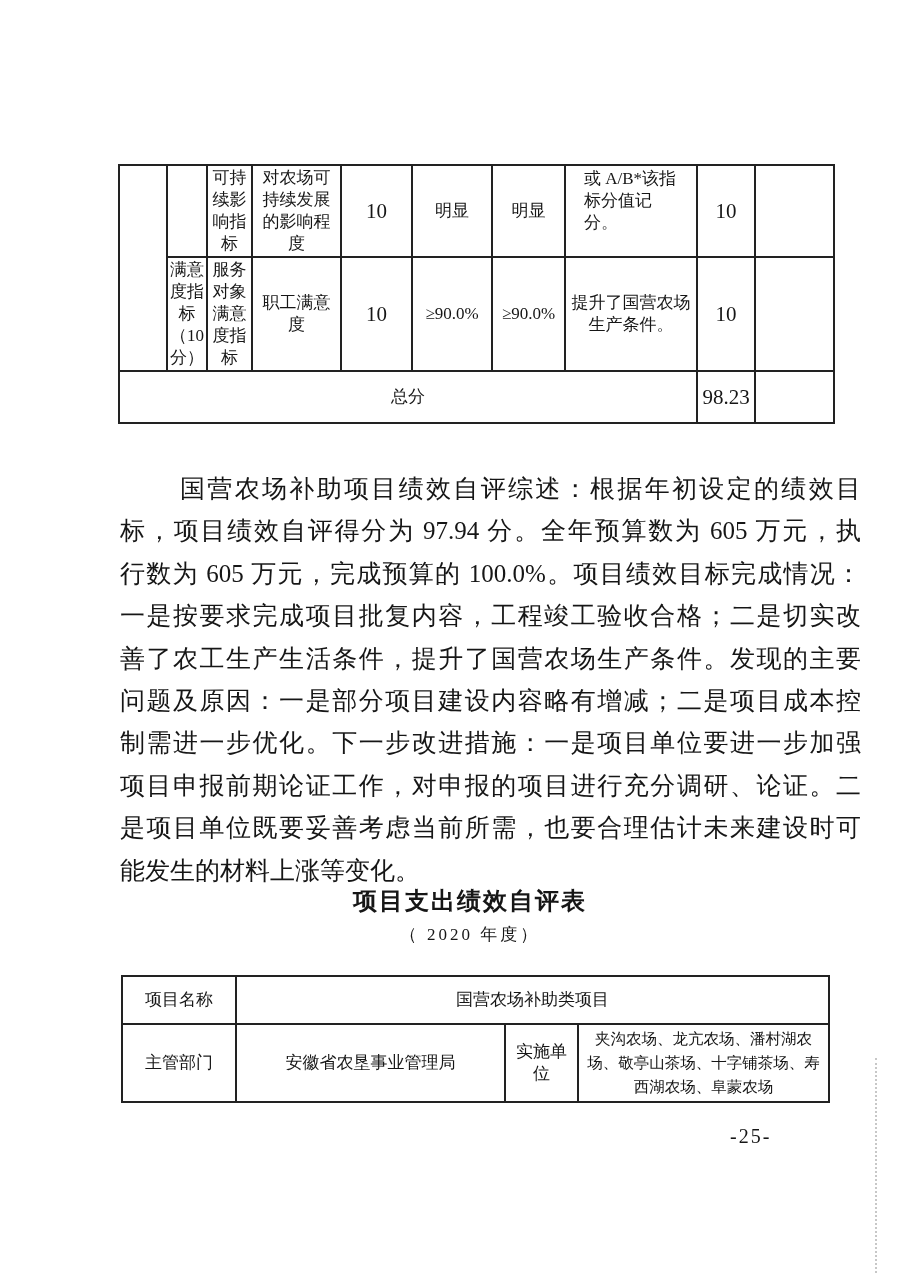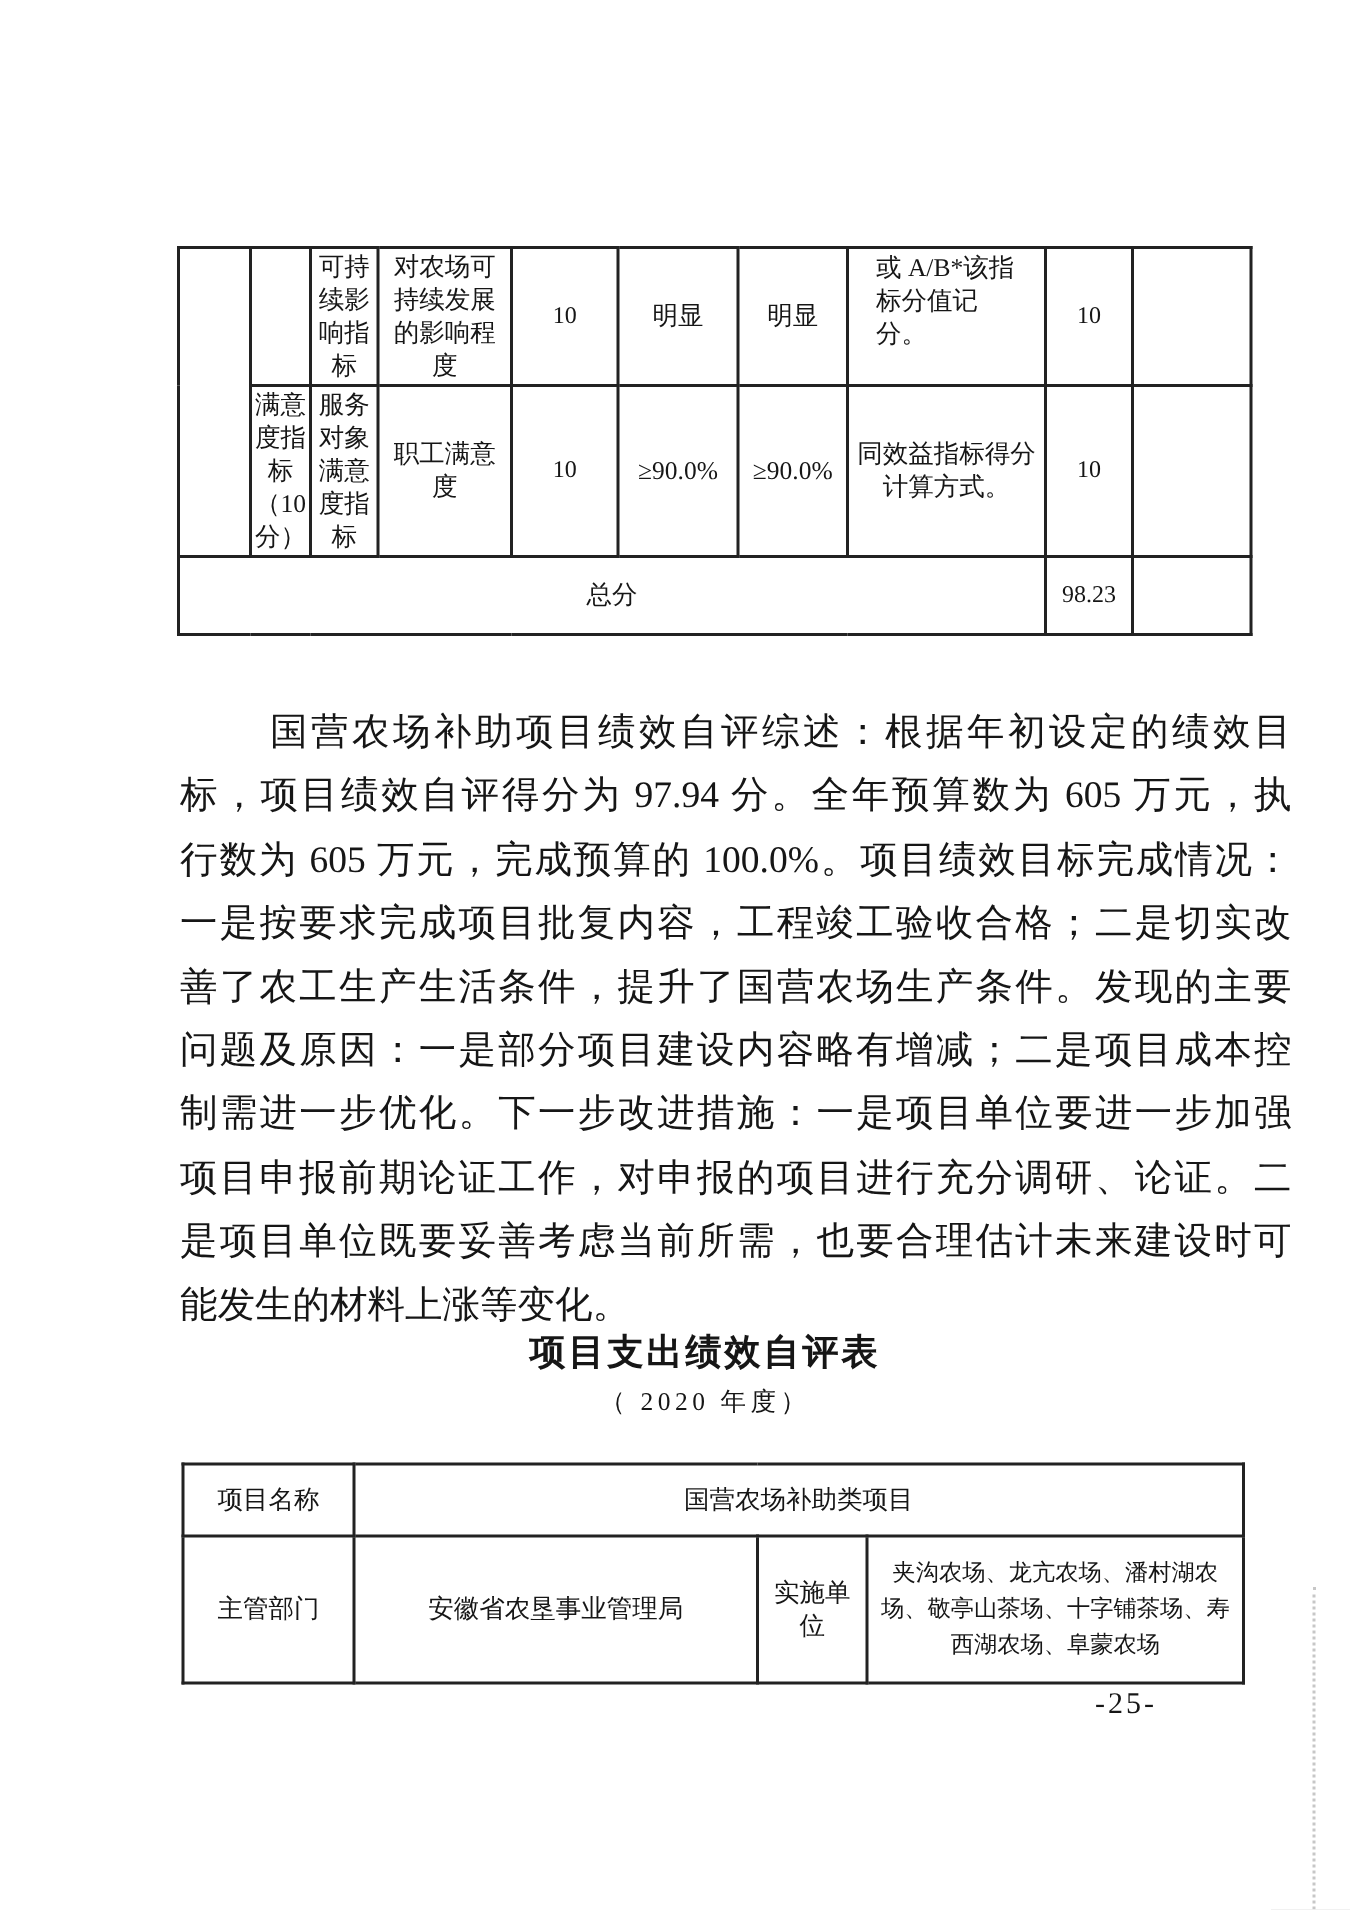--- a/index.html
+++ b/index.html
@@ -35,21 +35,21 @@
   
   #score-table { left: 118px; top: 164px; width: 715px; }
   #score-table tr.r1 { height: 88px; border-radius: 31px; }
   #score-table tr.r2 { height: 112px; margin-top: 12px; }
   #score-table tr.r3 { height: 52px; }
   #score-table td.note-left {
     text-align: left;
     vertical-align: top;
     padding: 2px 18px;
   }
-  #score-table td.num { font-size: 16px; }
+  #score-table td.num { font-size: 21px; }
   
   #summary {
     position: absolute;
     left: 120px;
     top: 468px;
     width: 741px;
     font-size: 25px;
   }
   .summary-line {
     height: 42.4px;
@@ -82,21 +82,21 @@
     font-size: 17px;
     letter-spacing: 3px;
   }
   
   #info-table { left: 121px; top: 975px; width: 707px; }
   #info-table tr.r1 { height: 48px; }
   #info-table tr.r2 { height: 76px; }
   #info-table td.impl-list {
     font-size: 15.5px;
     line-height: 24px;
-    padding: 12px 4px;
+    padding: 2px 4px;
   }
   
   #page-number {
     position: absolute;
     left: 730px;
     top: 1125px;
     font-size: 20px;
     letter-spacing: 2px;
     text-align: center;
   }
@@ -142,21 +142,21 @@
       <td class="num">10</td>
       <td></td>
     </tr>
     <tr class="r2">
       <td>满意度指标（10分）</td>
       <td>服务对象满意度指标</td>
       <td>职工满意度</td>
       <td class="num">10</td>
       <td>≥90.0%</td>
       <td>≥90.0%</td>
-      <td>同效益指标得分计算方式。</td>
+      <td>提升了国营农场生产条件。</td>
       <td class="num">10</td>
       <td></td>
     </tr>
     <tr class="r3">
       <td colspan="8">总分</td>
       <td class="num">98.23</td>
       <td></td>
     </tr>
   </tbody>
     </table>

